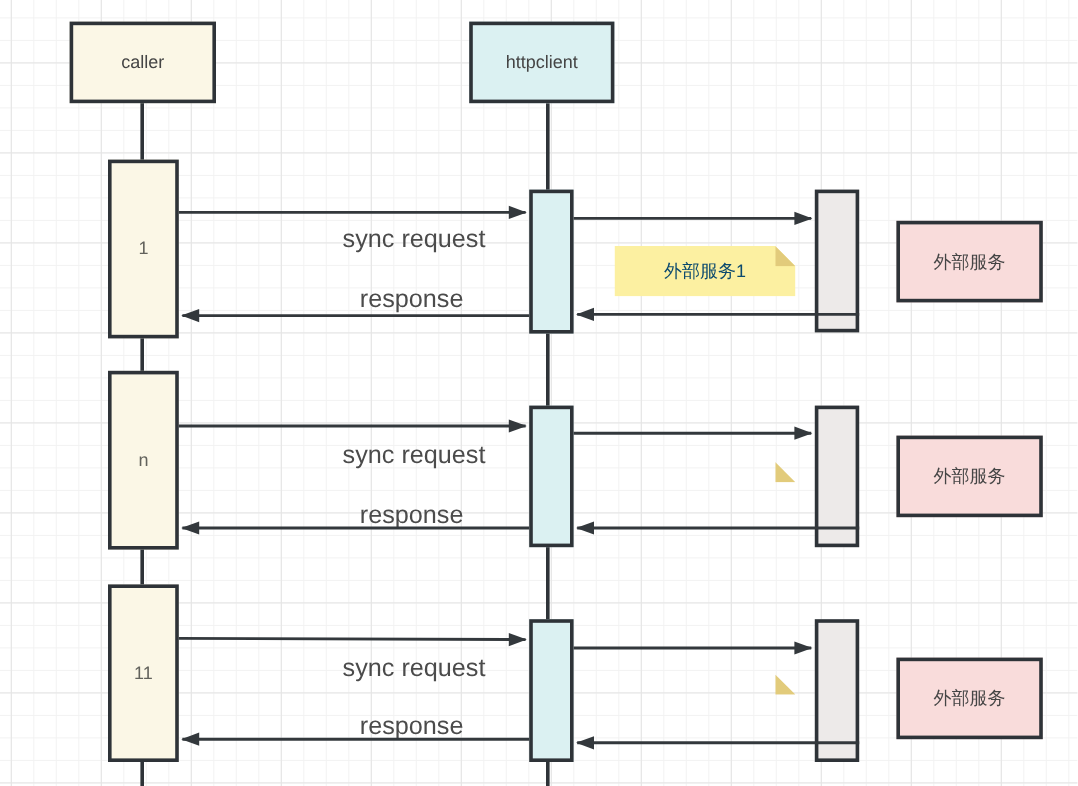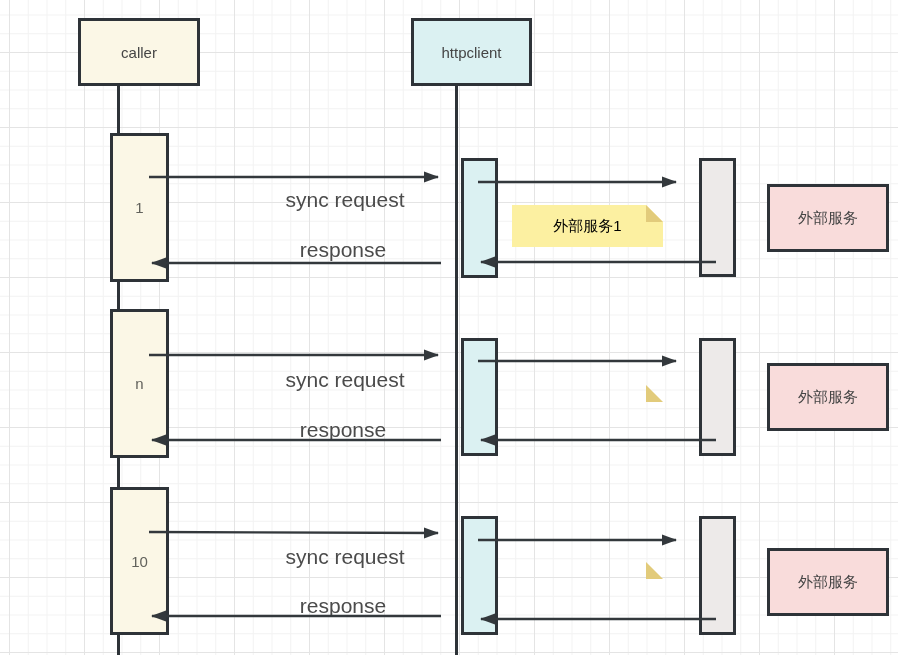--- a/index.html
+++ b/index.html
@@ -18,41 +18,41 @@
     background-position:9px 0,0 52px,9px 0,0 14.5px;
   }
   .lifeline{
     position:absolute;width:3px;background:#2e3338;
   }
   .box{
     position:absolute;
     box-sizing:border-box;
     border:3px solid #2e3338;
     display:flex;align-items:center;justify-content:center;
-    font-size:15px;color:#404040;margin-left:20px;
+    font-size:15px;color:#404040;
   }
   .cream{background:#fbf7e6;}
   .cyan{background:#dbf1f2;}
   .gray{background:#edeae9;}
   .pink{background:#f9dcdb;}
   .act-label{color:#62625c;}
   .service-label,.actor-label{color:#454545;}
   .note{
     position:absolute;
     background:#fcf0a1;
     clip-path:polygon(0 0,calc(100% - 17px) 0,100% 17px,100% 100%,0 100%);
     display:flex;align-items:center;justify-content:center;
   }
   .note-fold{
     position:absolute;top:0;right:0;width:17px;height:17px;
     background:#e2cb7b;
     clip-path:polygon(0 0,100% 100%,0 100%);
   }
   .note-text{
-    font-size:15px;color:#000000;
+    font-size:15px;color:#0c4a6e;
   }
   .edge-label{
     position:absolute;
     transform:translate(-50%,-50%);
     font-size:21px;color:#4b4b4b;
     white-space:nowrap;
   }
   .arrows{
     position:absolute;left:0;top:0;
     pointer-events:none;
@@ -95,21 +95,21 @@
   <div class="box cyan" style="left:441px;top:338px;width:37px;height:118px"></div>
   <div class="box gray" style="left:679px;top:338px;width:37px;height:118px"></div>
   <div class="note-fold" style="position:absolute;left:646px;top:385px"></div>
   <div class="box pink" style="left:747px;top:363px;width:122px;height:68px">
     <span class="service-label">外部服务</span>
   </div>
   <span class="edge-label" style="left:345px;top:380px">sync request</span>
   <span class="edge-label" style="left:343px;top:430px">response</span>
 
   <div class="box cream" style="left:90px;top:487px;width:59px;height:148px">
-    <span class="act-label">10</span>
+    <span class="act-label">11</span>
   </div>
   <div class="box cyan" style="left:441px;top:516px;width:37px;height:119px"></div>
   <div class="box gray" style="left:679px;top:516px;width:37px;height:119px"></div>
   <div class="note-fold" style="position:absolute;left:646px;top:562px"></div>
   <div class="box pink" style="left:747px;top:548px;width:122px;height:68px">
     <span class="service-label">外部服务</span>
   </div>
   <span class="edge-label" style="left:345px;top:557px">sync request</span>
   <span class="edge-label" style="left:343px;top:606px">response</span>
 

